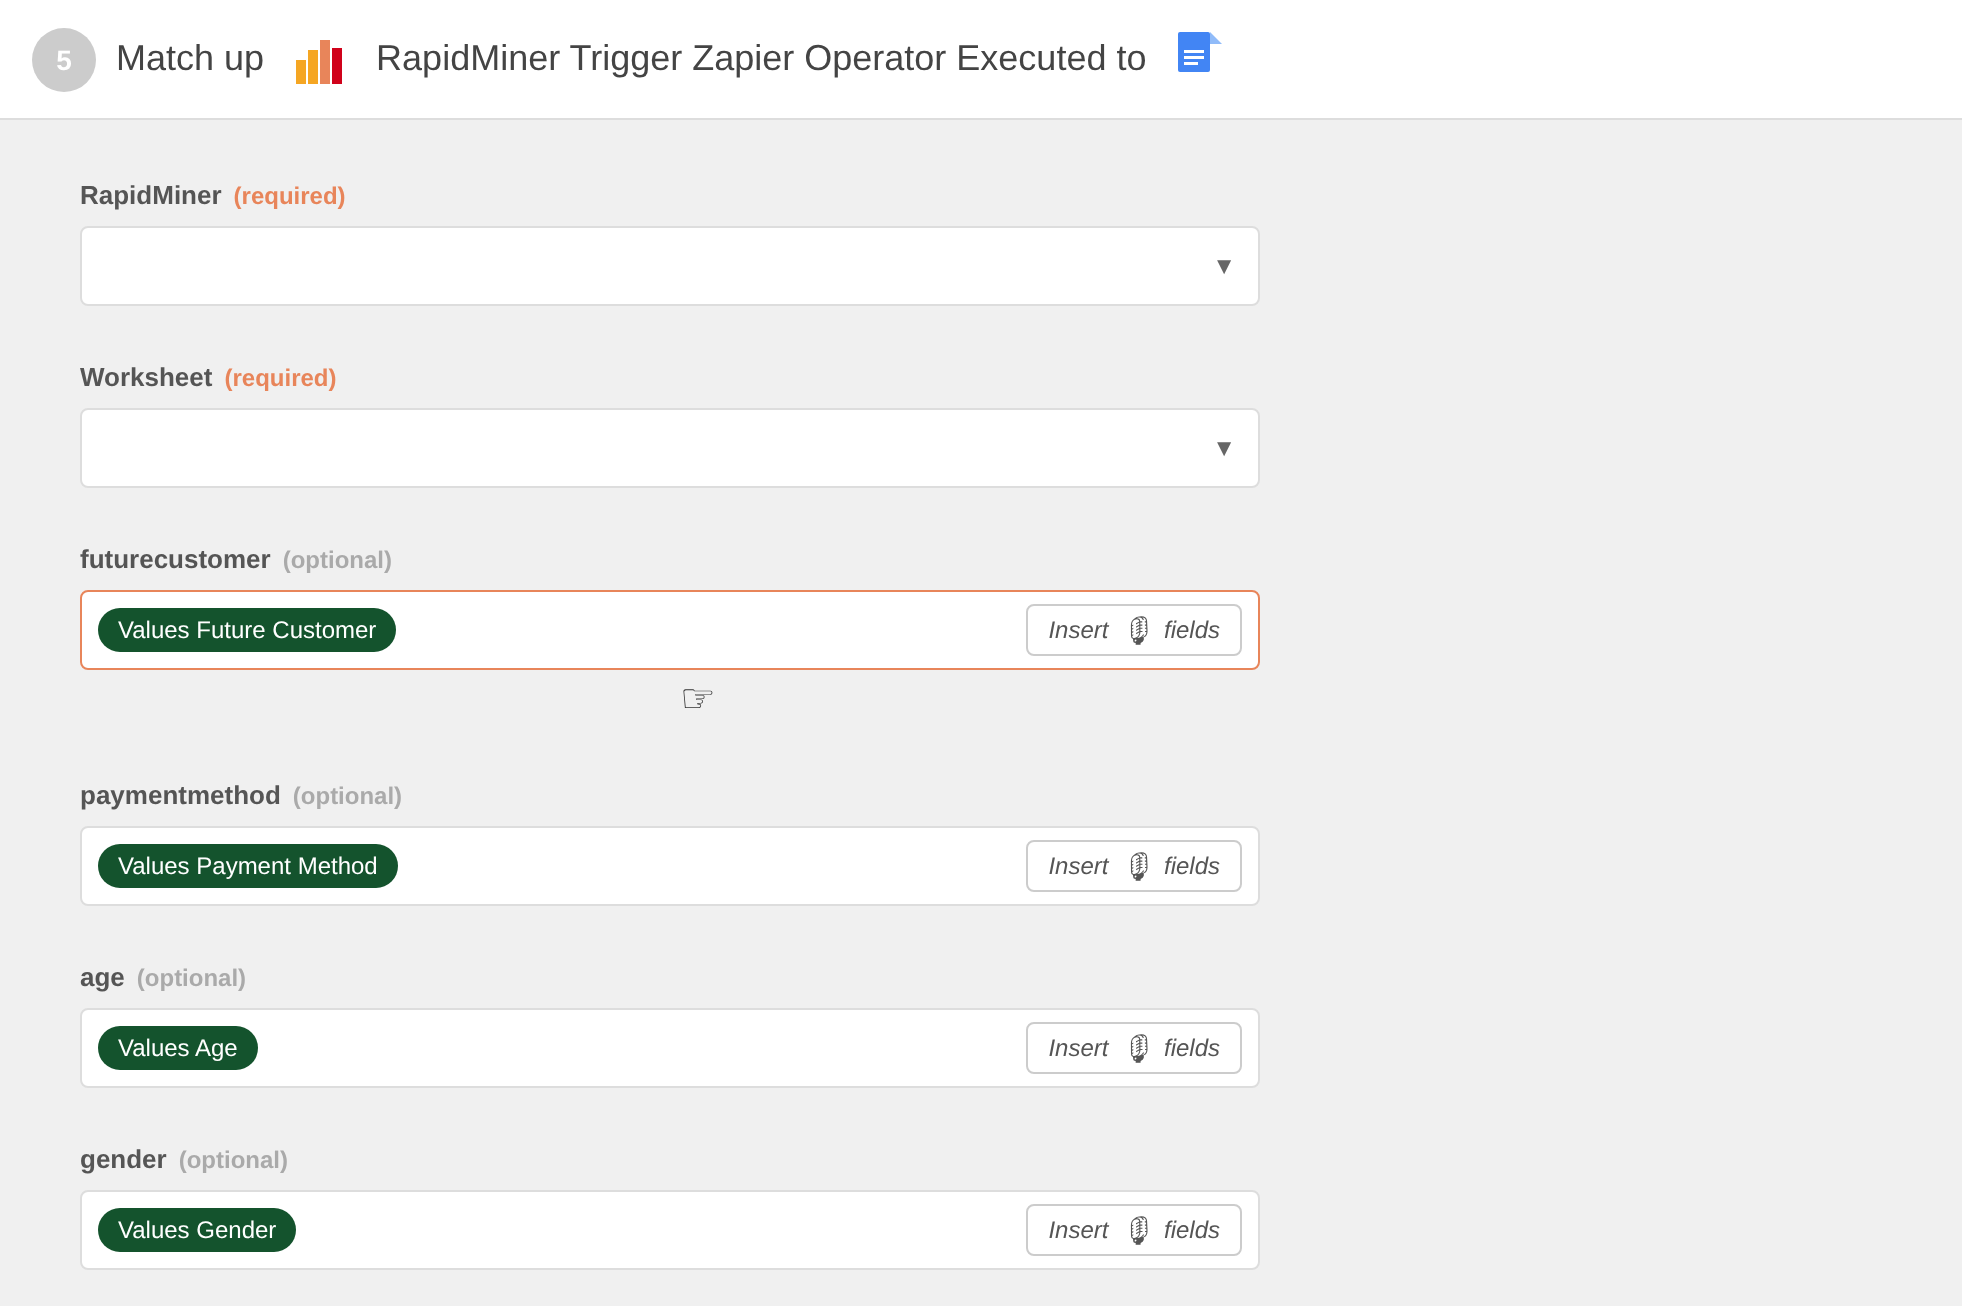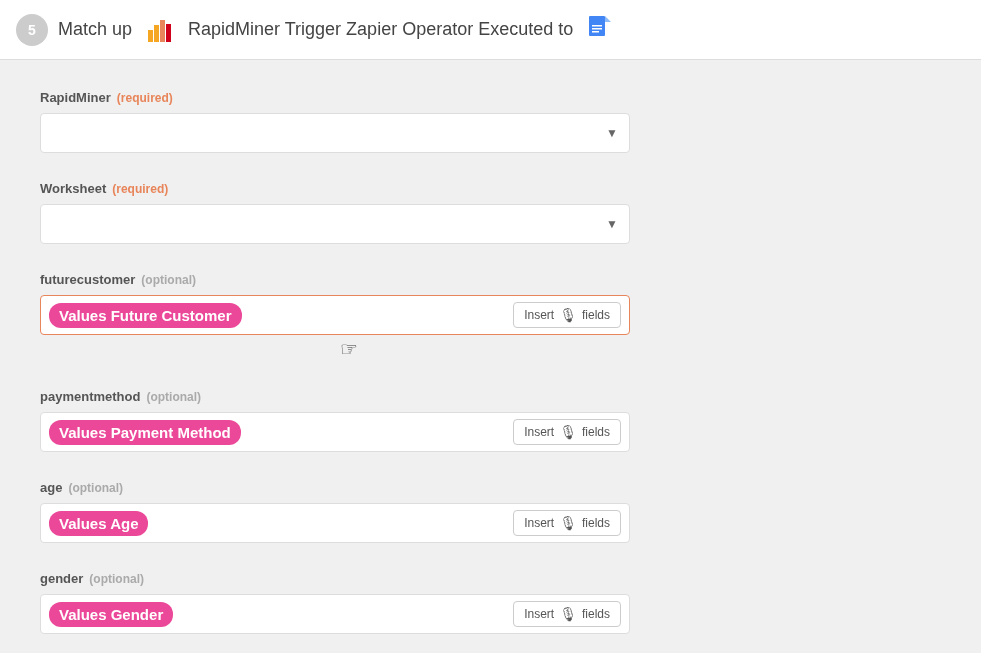--- a/index.html
+++ b/index.html
@@ -143,41 +143,42 @@
     }
 
     .tags-left {
       display: flex;
       align-items: center;
       gap: 6px;
       flex-wrap: wrap;
     }
 
     .tag {
-      background: #ec4899;
+      background: #14532d;
       color: #fff;
       padding: 4px 10px;
       border-radius: 12px;
-      font-size: 15px;
-      font-weight: 700;
+      font-size: 12px;
+      font-weight: 400;
     }
 
     .insert-btn {
       display: flex;
       align-items: center;
       gap: 5px;
       padding: 4px 10px;
       border: 1px solid #ccc;
       border-radius: 4px;
       background: #fff;
       font-size: 12px;
       color: #555;
       cursor: pointer;
       white-space: nowrap;
       flex-shrink: 0;
+      font-style: italic;
     }
 
     .insert-icon {
       font-size: 14px;
     }
   </style>
 </head>
 <body>
 
 <div class="header-bar">

